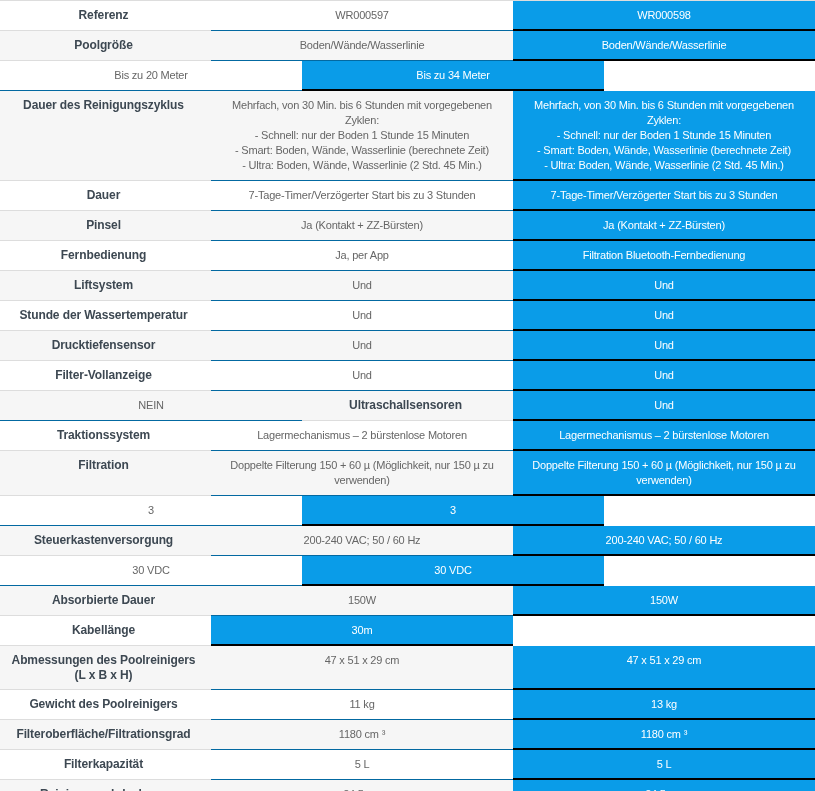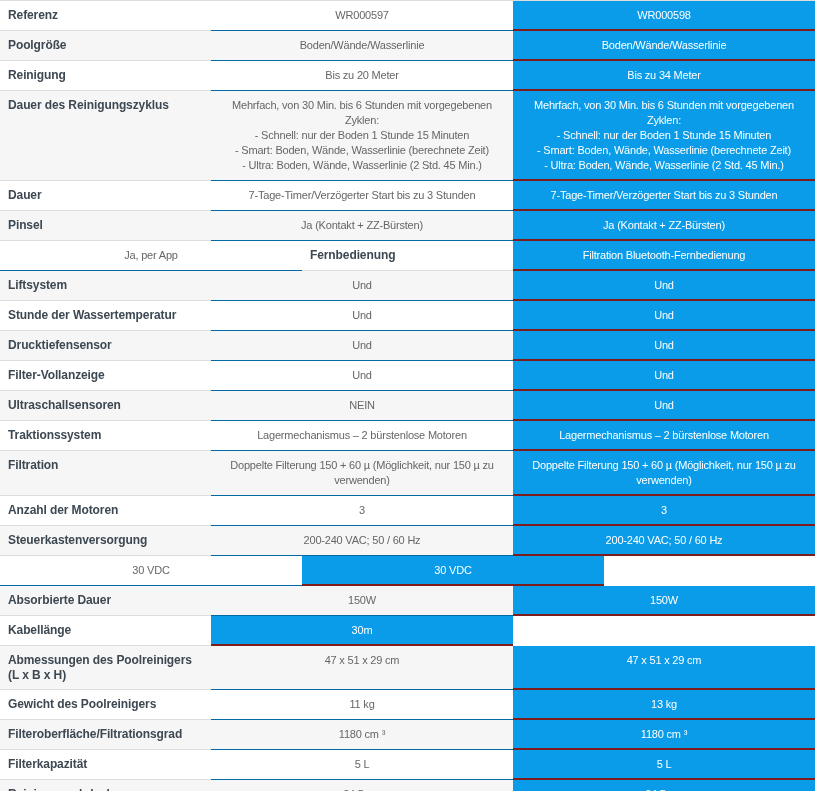--- a/index.html
+++ b/index.html
@@ -25,20 +25,21 @@
   .cell-label {
     width: 211px;
     padding: 7px 12px 6px 8px;
     font-size: 12px;
     font-weight: bold;
     color: #3d4852;
     line-height: 15px;
     border-bottom: 1px solid #dddddd;
     background: #ffffff;
     letter-spacing: -0.1px;
+    text-align: center;
   }
   .cell-a {
     width: 302px;
     padding: 7px 3px 6px 3px;
     font-size: 11px;
     color: #666666;
     line-height: 15px;
     text-align: center;
     border-bottom: 1px solid #0369a1;
     background: #ffffff;
@@ -46,21 +47,21 @@
     letter-spacing: -0.2px;
   }
   .cell-b {
     width: 302px;
     padding: 7px 3px 6px 3px;
     font-size: 11px;
     color: #ffffff;
     line-height: 15px;
     text-align: center;
     background: #0a9ce8;
-    border-bottom: 2px solid #7f1d1d;
+    border-bottom: 2px solid #000000;
     white-space: pre-line;
     letter-spacing: -0.2px;
   }
   .row:nth-child(even) .cell-label,
   .row:nth-child(even) .cell-a {
     background: #f6f6f6;
   }
   .row:last-child .cell-b {
     border-bottom: none;
   }
@@ -78,21 +79,20 @@
     <div class="cell cell-b">WR000598</div>
   </div>
 
   <div class="row">
     <div class="cell cell-label">Poolgröße</div>
     <div class="cell cell-a">Boden/Wände/Wasserlinie</div>
     <div class="cell cell-b">Boden/Wände/Wasserlinie</div>
   </div>
 
   <div class="row">
-    <div class="cell cell-label">Reinigung</div>
     <div class="cell cell-a">Bis zu 20 Meter</div>
     <div class="cell cell-b">Bis zu 34 Meter</div>
   </div>
 
   <div class="row">
     <div class="cell cell-label">Dauer des Reinigungszyklus</div>
     <div class="cell cell-a">Mehrfach, von 30 Min. bis 6 Stunden mit vorgegebenen Zyklen:
 - Schnell: nur der Boden 1 Stunde 15 Minuten
 - Smart: Boden, Wände, Wasserlinie (berechnete Zeit)
 - Ultra: Boden, Wände, Wasserlinie (2 Std. 45 Min.)</div>
@@ -108,22 +108,22 @@
     <div class="cell cell-b">7-Tage-Timer/Verzögerter Start bis zu 3 Stunden</div>
   </div>
 
   <div class="row">
     <div class="cell cell-label">Pinsel</div>
     <div class="cell cell-a">Ja (Kontakt + ZZ-Bürsten)</div>
     <div class="cell cell-b">Ja (Kontakt + ZZ-Bürsten)</div>
   </div>
 
   <div class="row">
+    <div class="cell cell-label">Fernbedienung</div>
     <div class="cell cell-a">Ja, per App</div>
-    <div class="cell cell-label">Fernbedienung</div>
     <div class="cell cell-b">Filtration Bluetooth-Fernbedienung</div>
   </div>
 
   <div class="row">
     <div class="cell cell-label">Liftsystem</div>
     <div class="cell cell-a">Und</div>
     <div class="cell cell-b">Und</div>
   </div>
 
   <div class="row">
@@ -138,39 +138,38 @@
     <div class="cell cell-b">Und</div>
   </div>
 
   <div class="row">
     <div class="cell cell-label">Filter-Vollanzeige</div>
     <div class="cell cell-a">Und</div>
     <div class="cell cell-b">Und</div>
   </div>
 
   <div class="row">
+    <div class="cell cell-a">NEIN</div>
     <div class="cell cell-label">Ultraschallsensoren</div>
-    <div class="cell cell-a">NEIN</div>
     <div class="cell cell-b">Und</div>
   </div>
 
   <div class="row">
     <div class="cell cell-label">Traktionssystem</div>
     <div class="cell cell-a">Lagermechanismus – 2 bürstenlose Motoren</div>
     <div class="cell cell-b">Lagermechanismus – 2 bürstenlose Motoren</div>
   </div>
 
   <div class="row">
     <div class="cell cell-label">Filtration</div>
     <div class="cell cell-a">Doppelte Filterung 150 + 60 µ (Möglichkeit, nur 150 µ zu verwenden)</div>
     <div class="cell cell-b">Doppelte Filterung 150 + 60 µ (Möglichkeit, nur 150 µ zu verwenden)</div>
   </div>
 
   <div class="row">
-    <div class="cell cell-label">Anzahl der Motoren</div>
     <div class="cell cell-a">3</div>
     <div class="cell cell-b">3</div>
   </div>
 
   <div class="row">
     <div class="cell cell-label">Steuerkastenversorgung</div>
     <div class="cell cell-a">200-240 VAC; 50 / 60 Hz</div>
     <div class="cell cell-b">200-240 VAC; 50 / 60 Hz</div>
   </div>
 

